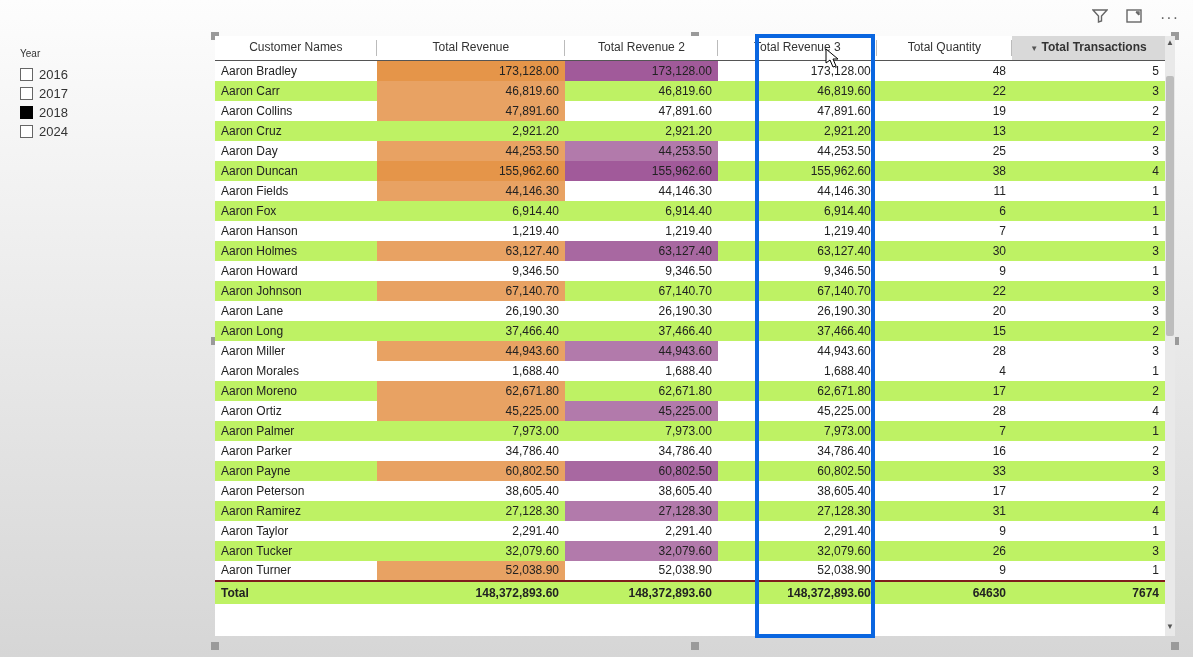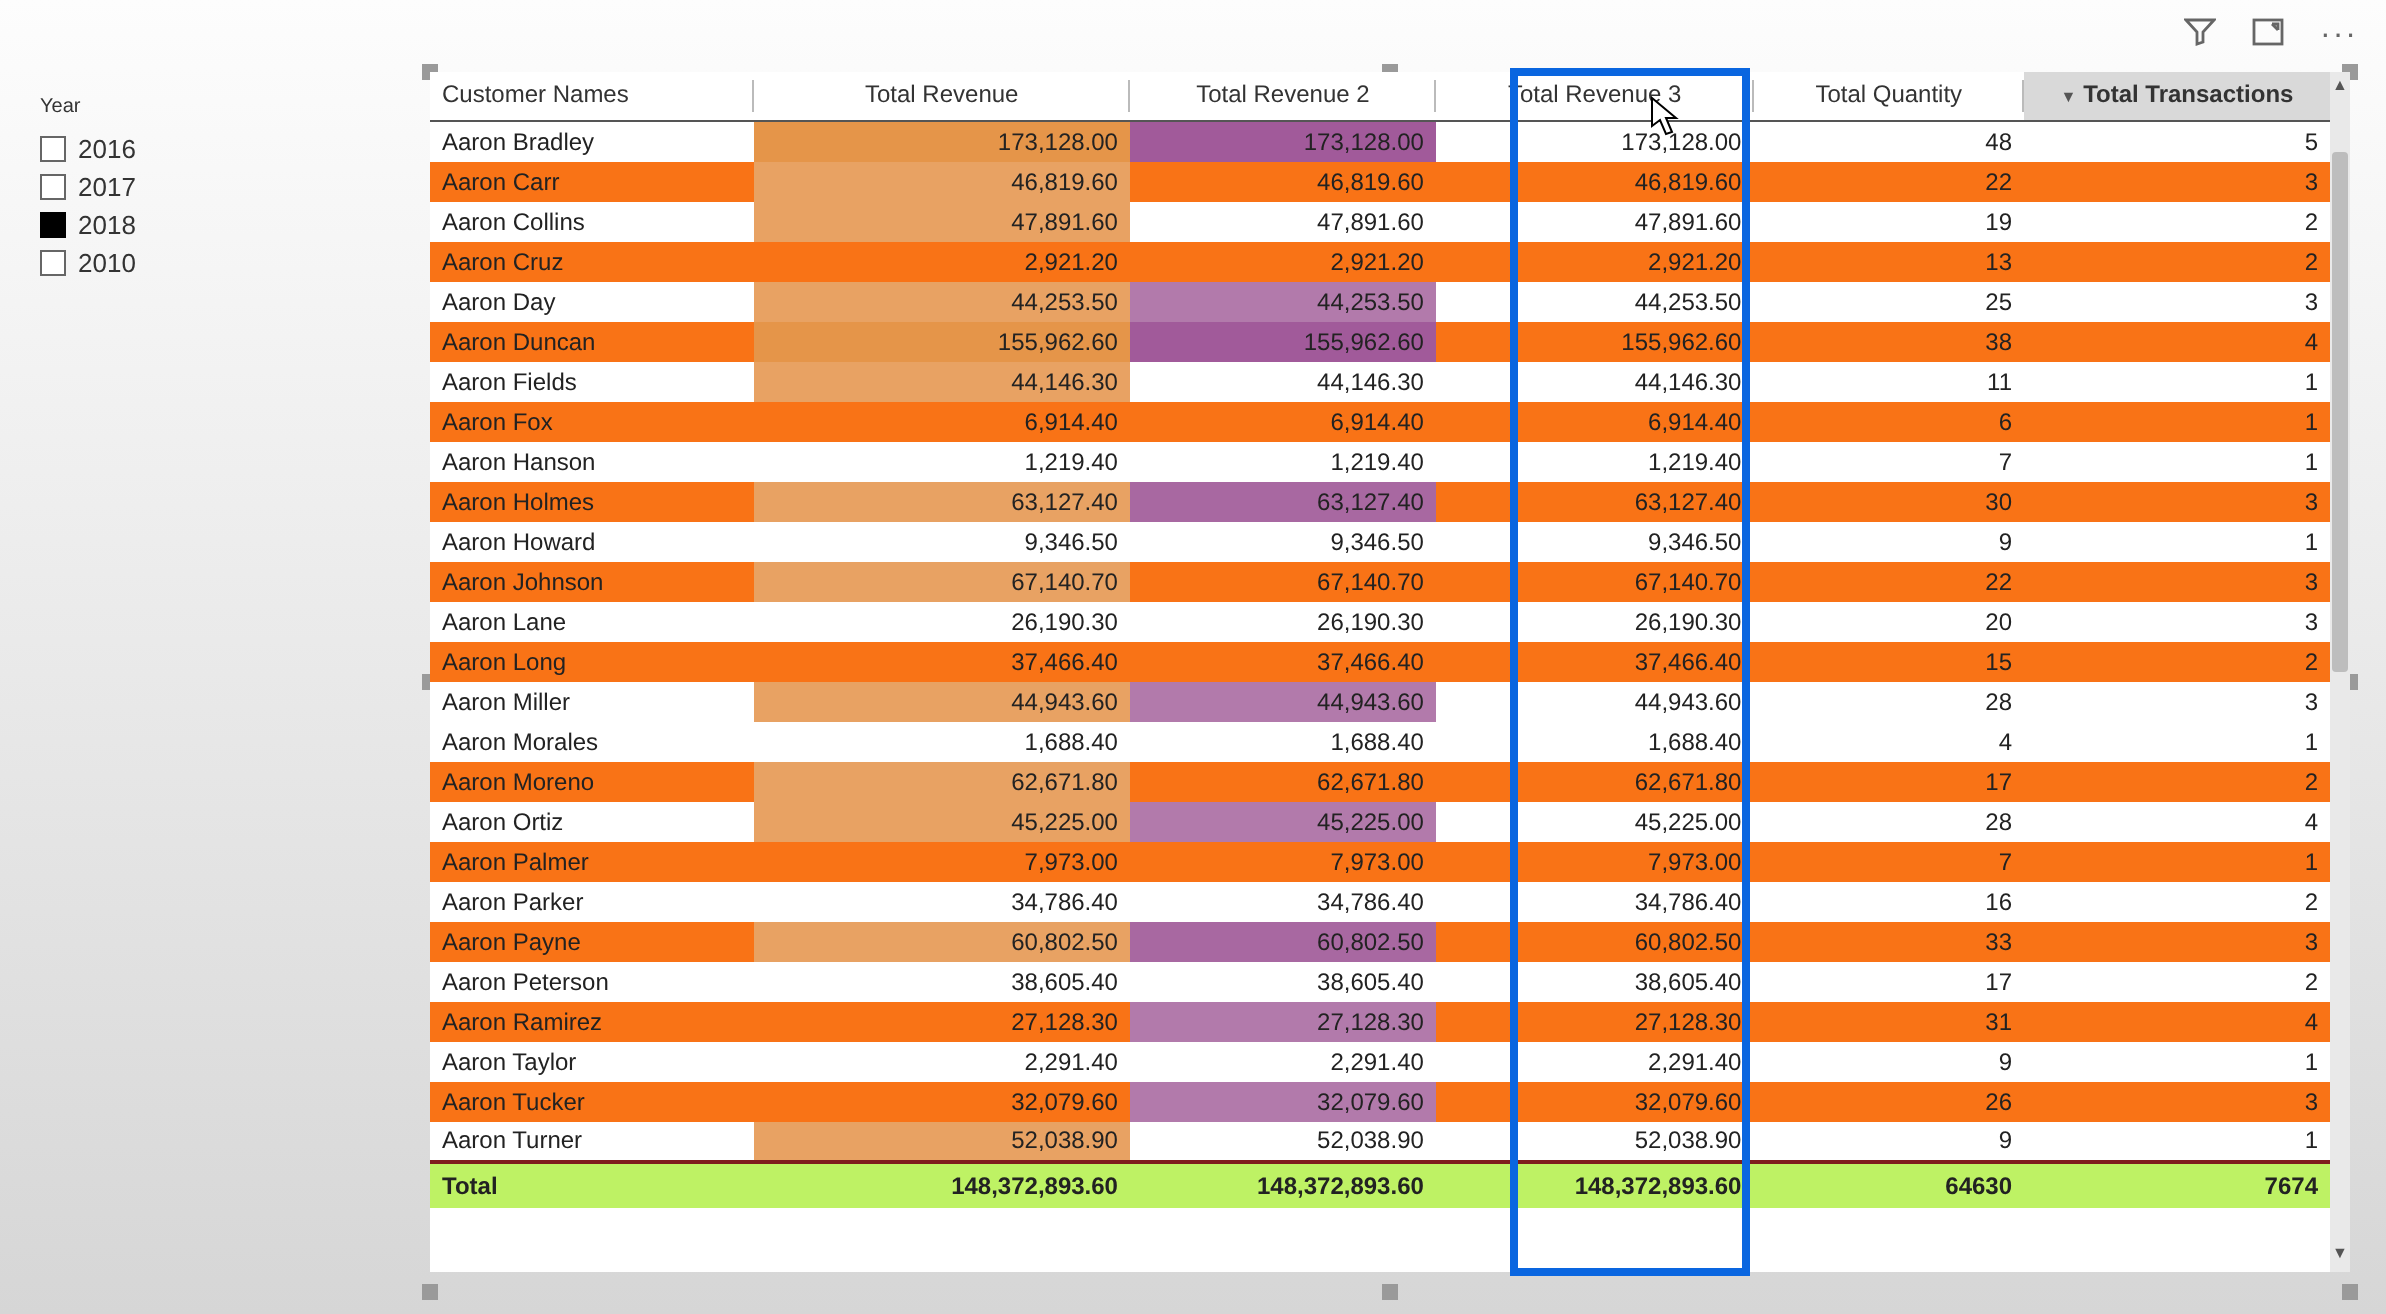--- a/index.html
+++ b/index.html
@@ -27,28 +27,28 @@
   .sel-h3 { left: -4px; bottom: -4px; }
   .sel-h4 { right: -4px; bottom: -4px; }
   .sel-hm-top { left: 50%; top: -4px; transform: translateX(-50%); }
   .sel-hm-bot { left: 50%; bottom: -4px; transform: translateX(-50%); }
   .sel-hm-left { left: -4px; top: 50%; transform: translateY(-50%); }
   .sel-hm-right { right: -4px; top: 50%; transform: translateY(-50%); }
 
   .table-wrap { position: absolute; left: 0; top: 0; right: 10px; bottom: 10px; overflow: hidden; background: #fff; }
 
   table { border-collapse: collapse; width: 100%; table-layout: fixed; }
-  th { text-align: left; font-weight: 400; font-size: 12px; padding: 4px 6px 6px 6px; border-bottom: 1px solid #555; background: #fff; color: #333; white-space: nowrap; overflow: hidden; position: relative; }
+  th { text-align: center; font-weight: 400; font-size: 12px; padding: 4px 6px 6px 6px; border-bottom: 1px solid #555; background: #fff; color: #333; white-space: nowrap; overflow: hidden; position: relative; }
   th.num { text-align: center; }
   th .sort-arrow { font-size: 8px; color: #555; }
   th.sorted { background: #d9d9d9; font-weight:600; }
   th .col-sep { position: absolute; right: 0; top: 4px; bottom: 4px; width: 1px; background: #bbb; }
 
   tbody tr { height: 20px; }
-  tbody tr.alt { background: #f97316; }
+  tbody tr.alt { background: #bef264; }
   td { padding: 2px 6px; font-size: 12px; color: #222; white-space: nowrap; overflow: hidden; }
   td.num { text-align: right; }
 
   
   .c0 { width: 110px; }
   .c1 { width: 128px; }
   .c2 { width: 104px; }
   .c3 { width: 108px; }
   .c4 { width: 92px; }
   .c5 { width: 104px; }
@@ -100,21 +100,21 @@
     <div class="slicer-item">
       <span class="slicer-box"></span>
       <span>2017</span>
     </div>
     <div class="slicer-item">
       <span class="slicer-box checked"></span>
       <span>2018</span>
     </div>
     <div class="slicer-item">
       <span class="slicer-box"></span>
-      <span>2010</span>
+      <span>2024</span>
     </div>
   </div>
 
   <div class="table-visual">
     <div class="sel-handle sel-h1"></div>
     <div class="sel-handle sel-h2"></div>
     <div class="sel-handle sel-h3"></div>
     <div class="sel-handle sel-h4"></div>
     <div class="sel-handle sel-hm-top"></div>
     <div class="sel-handle sel-hm-bot"></div>

